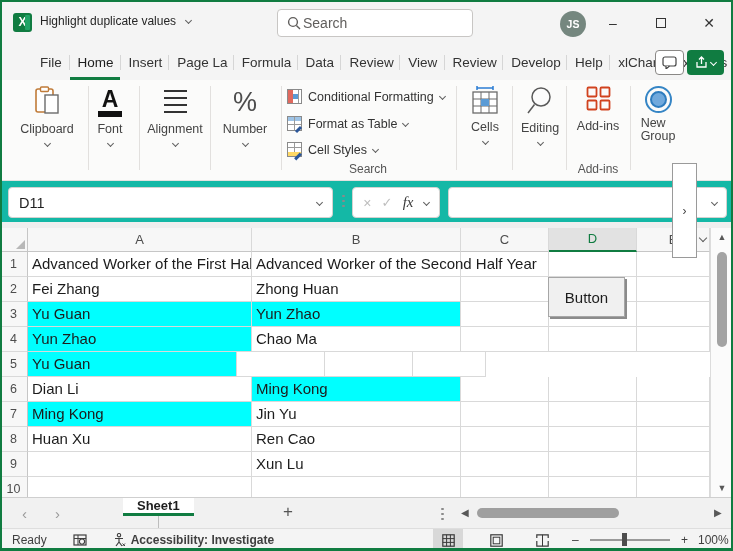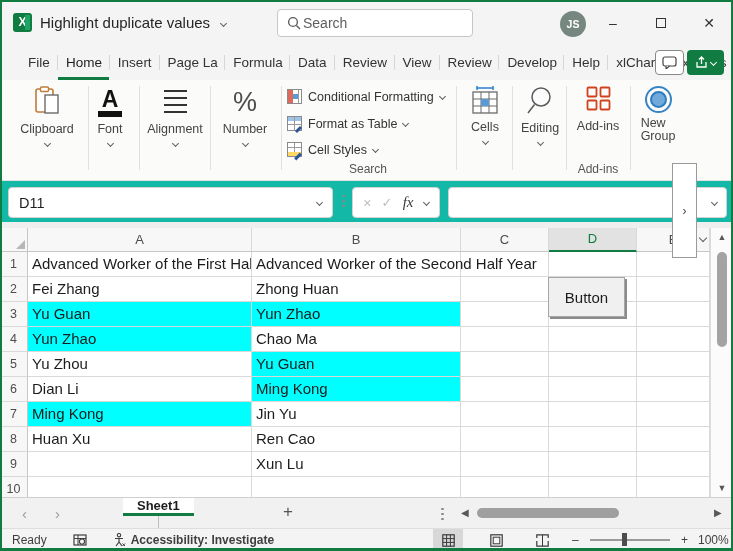--- a/index.html
+++ b/index.html
@@ -6,31 +6,31 @@
   *{box-sizing:border-box;font-family:"Liberation Sans",sans-serif;}
   #win{position:relative;width:733px;height:551px;background:#ffffff;overflow:hidden;}
   .abs{position:absolute;}
   .frame{position:absolute;inset:0;border:2px solid #107c41;border-bottom-width:3px;pointer-events:none;z-index:99;}
 
   
   .titlebar{left:0;top:0;width:733px;height:45px;background:#f4f4f4;}
   .xlogo{left:13px;top:13px;width:19px;height:19px;background:#107c41;border-radius:3px;color:#fff;
          font-weight:bold;font-size:12px;text-align:center;line-height:19px;}
   .xlogo::after{content:"";position:absolute;right:2px;top:2px;width:5px;height:15px;background:#21a366;border-radius:1px;}
-  .title-txt{left:40px;top:14px;font-size:15px;color:#252525;white-space:nowrap;}
+  .title-txt{left:40px;top:14px;font-size:12px;color:#252525;white-space:nowrap;}
   .searchbox{left:277px;top:9px;width:196px;height:28px;background:#fff;border:1px solid #c8c6c4;border-radius:4px;display:flex;align-items:center;padding-left:9px;}
   .searchbox input{border:none;outline:none;width:140px;font-size:14px;color:#444;background:transparent;}
   .searchbox input::placeholder{color:#605e5c;}
   .avatar{left:560px;top:11px;width:26px;height:26px;border-radius:50%;background:#75877f;color:#fff;
           font-size:10.5px;font-weight:bold;text-align:center;line-height:26px;}
   .wbtn{top:8px;width:34px;height:30px;display:flex;align-items:center;justify-content:center;color:#333;font-size:14px;}
   .maxsq{width:10px;height:10px;border:1.3px solid #333;}
 
   
-  .tabrow{left:0;top:45px;width:733px;height:35px;background:#f4f4f4;display:flex;align-items:stretch;padding-left:20px;}
+  .tabrow{left:0;top:45px;width:733px;height:35px;background:#f4f4f4;display:flex;align-items:stretch;padding-left:32px;}
   .rtab{display:flex;align-items:center;padding:0 8px;font-size:13.5px;color:#333;white-space:nowrap;border-bottom:3px solid transparent;margin-top:3px;overflow:hidden;}
   .rtab.active{border-bottom-color:#107c41;color:#1d1d1d;}
   .tabsep{width:1px;height:15px;background:#d6d6d6;align-self:center;}
   .comment-btn{left:655px;top:50px;width:29px;height:25px;background:#fff;border:1px solid #8a8886;border-radius:4px;display:flex;align-items:center;justify-content:center;}
   .share-btn{left:687px;top:50px;width:37px;height:25px;background:#107c41;border-radius:4px;display:flex;align-items:center;justify-content:center;gap:3px;}
 
   
   .ribbon{left:0;top:80px;width:733px;height:101px;background:#fbfbfa;border-bottom:1px solid #e3e1df;}
   .gsep{position:absolute;top:6px;width:1px;height:84px;background:#e2e0de;}
   .biggroup{position:absolute;top:6px;display:flex;flex-direction:column;align-items:center;}
@@ -365,21 +365,20 @@
         <div class="grow">
           <div class="rowhead">4</div>
           <div class="cell colA hl" style="width: 224px;"><span>Yun Zhao</span></div>
           <div class="cell colB" style="width: 209px;"><span>Chao Ma</span></div>
           <div class="cell colC" style="width: 88px;"><span></span></div>
           <div class="cell colD" style="width: 88px;"><span></span></div>
           <div class="cell colE" style="width: 73px;"><span></span></div>
         </div>
         <div class="grow">
           <div class="rowhead">5</div>
-          <div class="cell colA" style="width: 224px;"><span>Yu Zhou</span></div>
           <div class="cell colB hl" style="width: 209px;"><span>Yu Guan</span></div>
           <div class="cell colC" style="width: 88px;"><span></span></div>
           <div class="cell colD" style="width: 88px;"><span></span></div>
           <div class="cell colE" style="width: 73px;"><span></span></div>
         </div>
         <div class="grow">
           <div class="rowhead">6</div>
           <div class="cell colA" style="width: 224px;"><span>Dian Li</span></div>
           <div class="cell colB hl" style="width: 209px;"><span>Ming Kong</span></div>
           <div class="cell colC" style="width: 88px;"><span></span></div>

